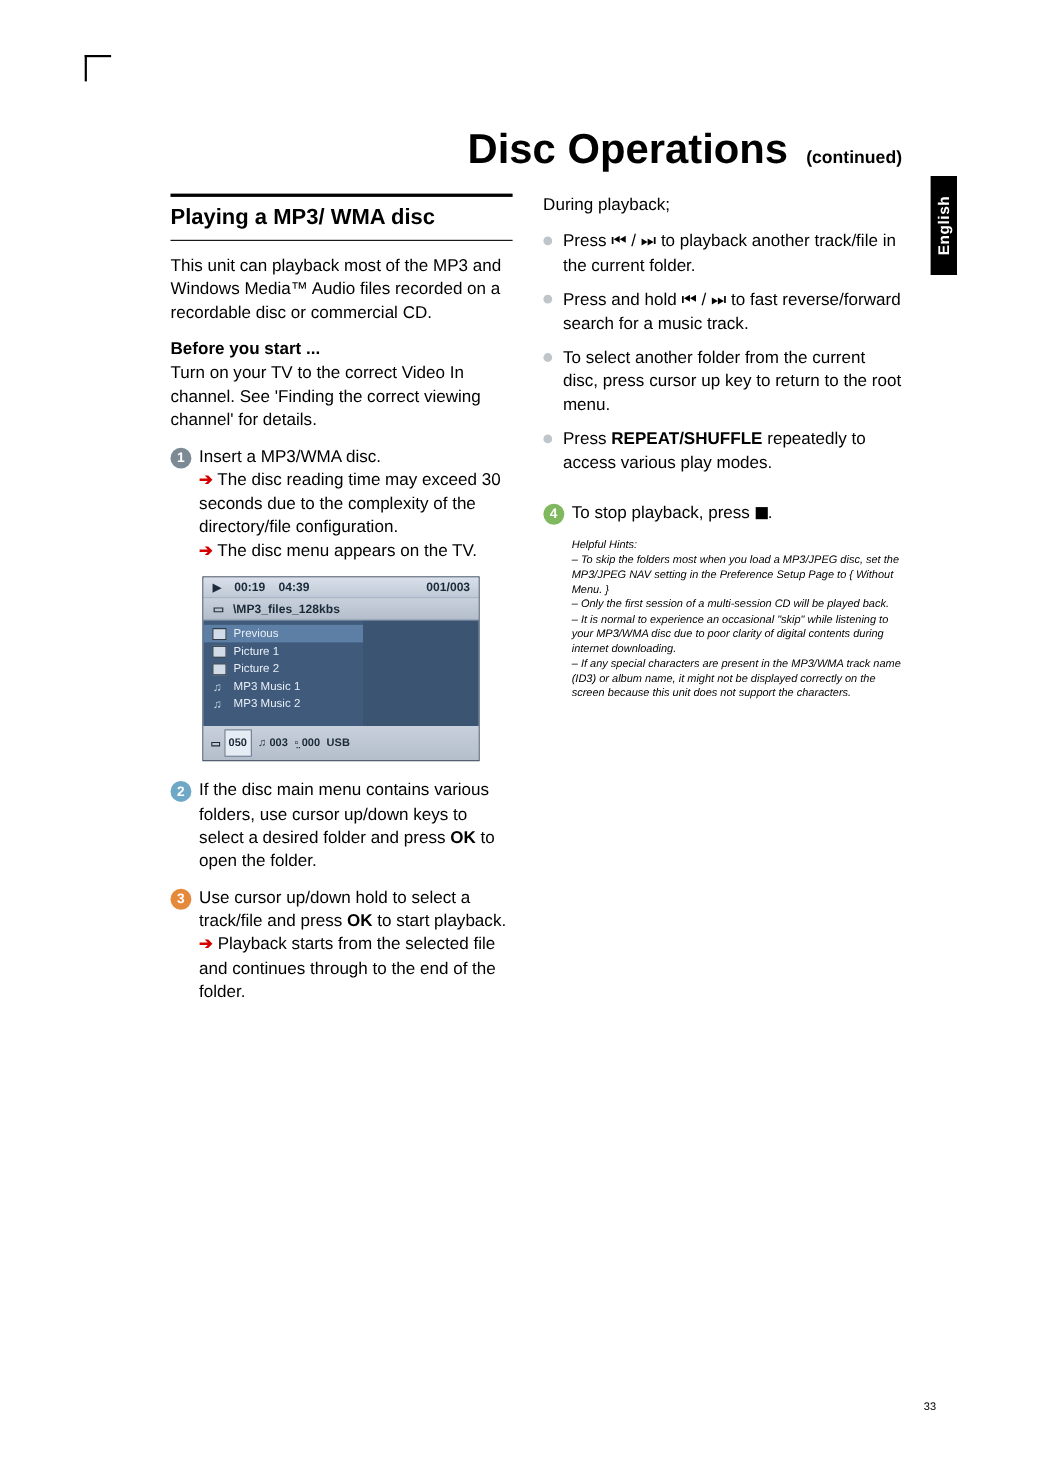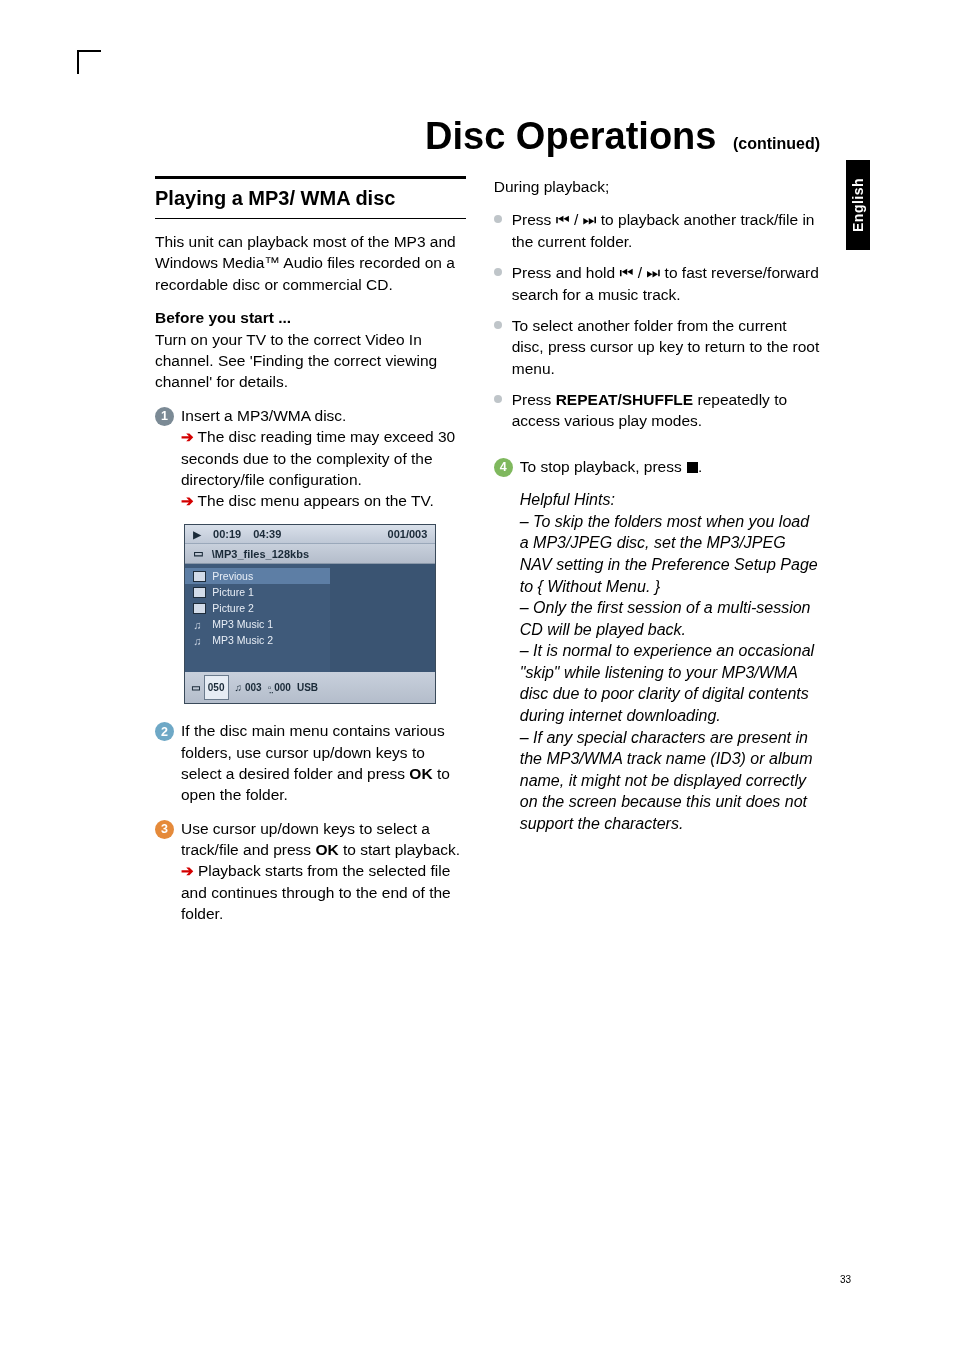--- a/index.html
+++ b/index.html
@@ -45,21 +45,21 @@
   .col-right { flex: 1.05; }
   .rule-thick { border-top: 3.5px solid #000; margin-bottom: 5px; }
   .rule-thin { border-top: 1px solid #000; margin-top: 6px; margin-bottom: 12px;}
   .section-heading {
     font-size: 20px;
     font-weight: bold;
     line-height: 1.4;
   }
   p { line-height: 1.38; margin-bottom: 12px; font-size: 15.5px;}
   .bold { font-weight: bold; }
-  .h-hints { font-style: italic; font-size: 16px; line-height:1.35;}
+  .h-hints { font-style: italic; font-size: 10px; line-height:1.35;}
   .step {
     display: flex;
     gap: 7px;
     margin-bottom: 12px;
     align-items: flex-start;
   }
   .step-num {
     flex: 0 0 19px;
     height: 19px;
     border-radius: 50%;
@@ -146,21 +146,21 @@
     align-items:center;
     gap:8px;
     background: linear-gradient(#c8d0dc,#b4bdcb);
     color:#1a2a38;
     padding:3px 8px;
     font-weight:bold;
     border-bottom:1px solid #8a98aa;
   }
   .dm-mid {
     display:flex;
-    height:108px;
+    height:96px;
     border-radius:13px;
   }
   .dm-list {
     flex:0 0 58%;
     background:#3f5a7a;
     padding:4px 0;
   }
   .dm-blank { flex:1; background:#3a5472;}
   .dm-row {
     display:flex;
@@ -279,21 +279,21 @@
       <div class="step">
         <span class="step-num n2">2</span>
         <div class="step-body">
           <span>If the disc main menu contains various folders, use cursor up/down keys to select a desired folder and press </span><span class="bold">OK</span><span> to open the folder.</span>
         </div>
       </div>
 
       <div class="step">
         <span class="step-num n3">3</span>
         <div class="step-body">
-          <span>Use cursor up/down keys to select a track/file and press </span><span class="bold">OK</span><span> to start playback.</span><br>
+          <span>Use cursor up/down hold to select a track/file and press </span><span class="bold">OK</span><span> to start playback.</span><br>
           <span class="arrow">➔</span><span> Playback starts from the selected file and continues through to the end of the folder.</span>
         </div>
       </div>
     </div>
 
     <div class="col col-right">
       <p>During playback;</p>
 
       <div class="bullet-list">
         <div class="bullet">

